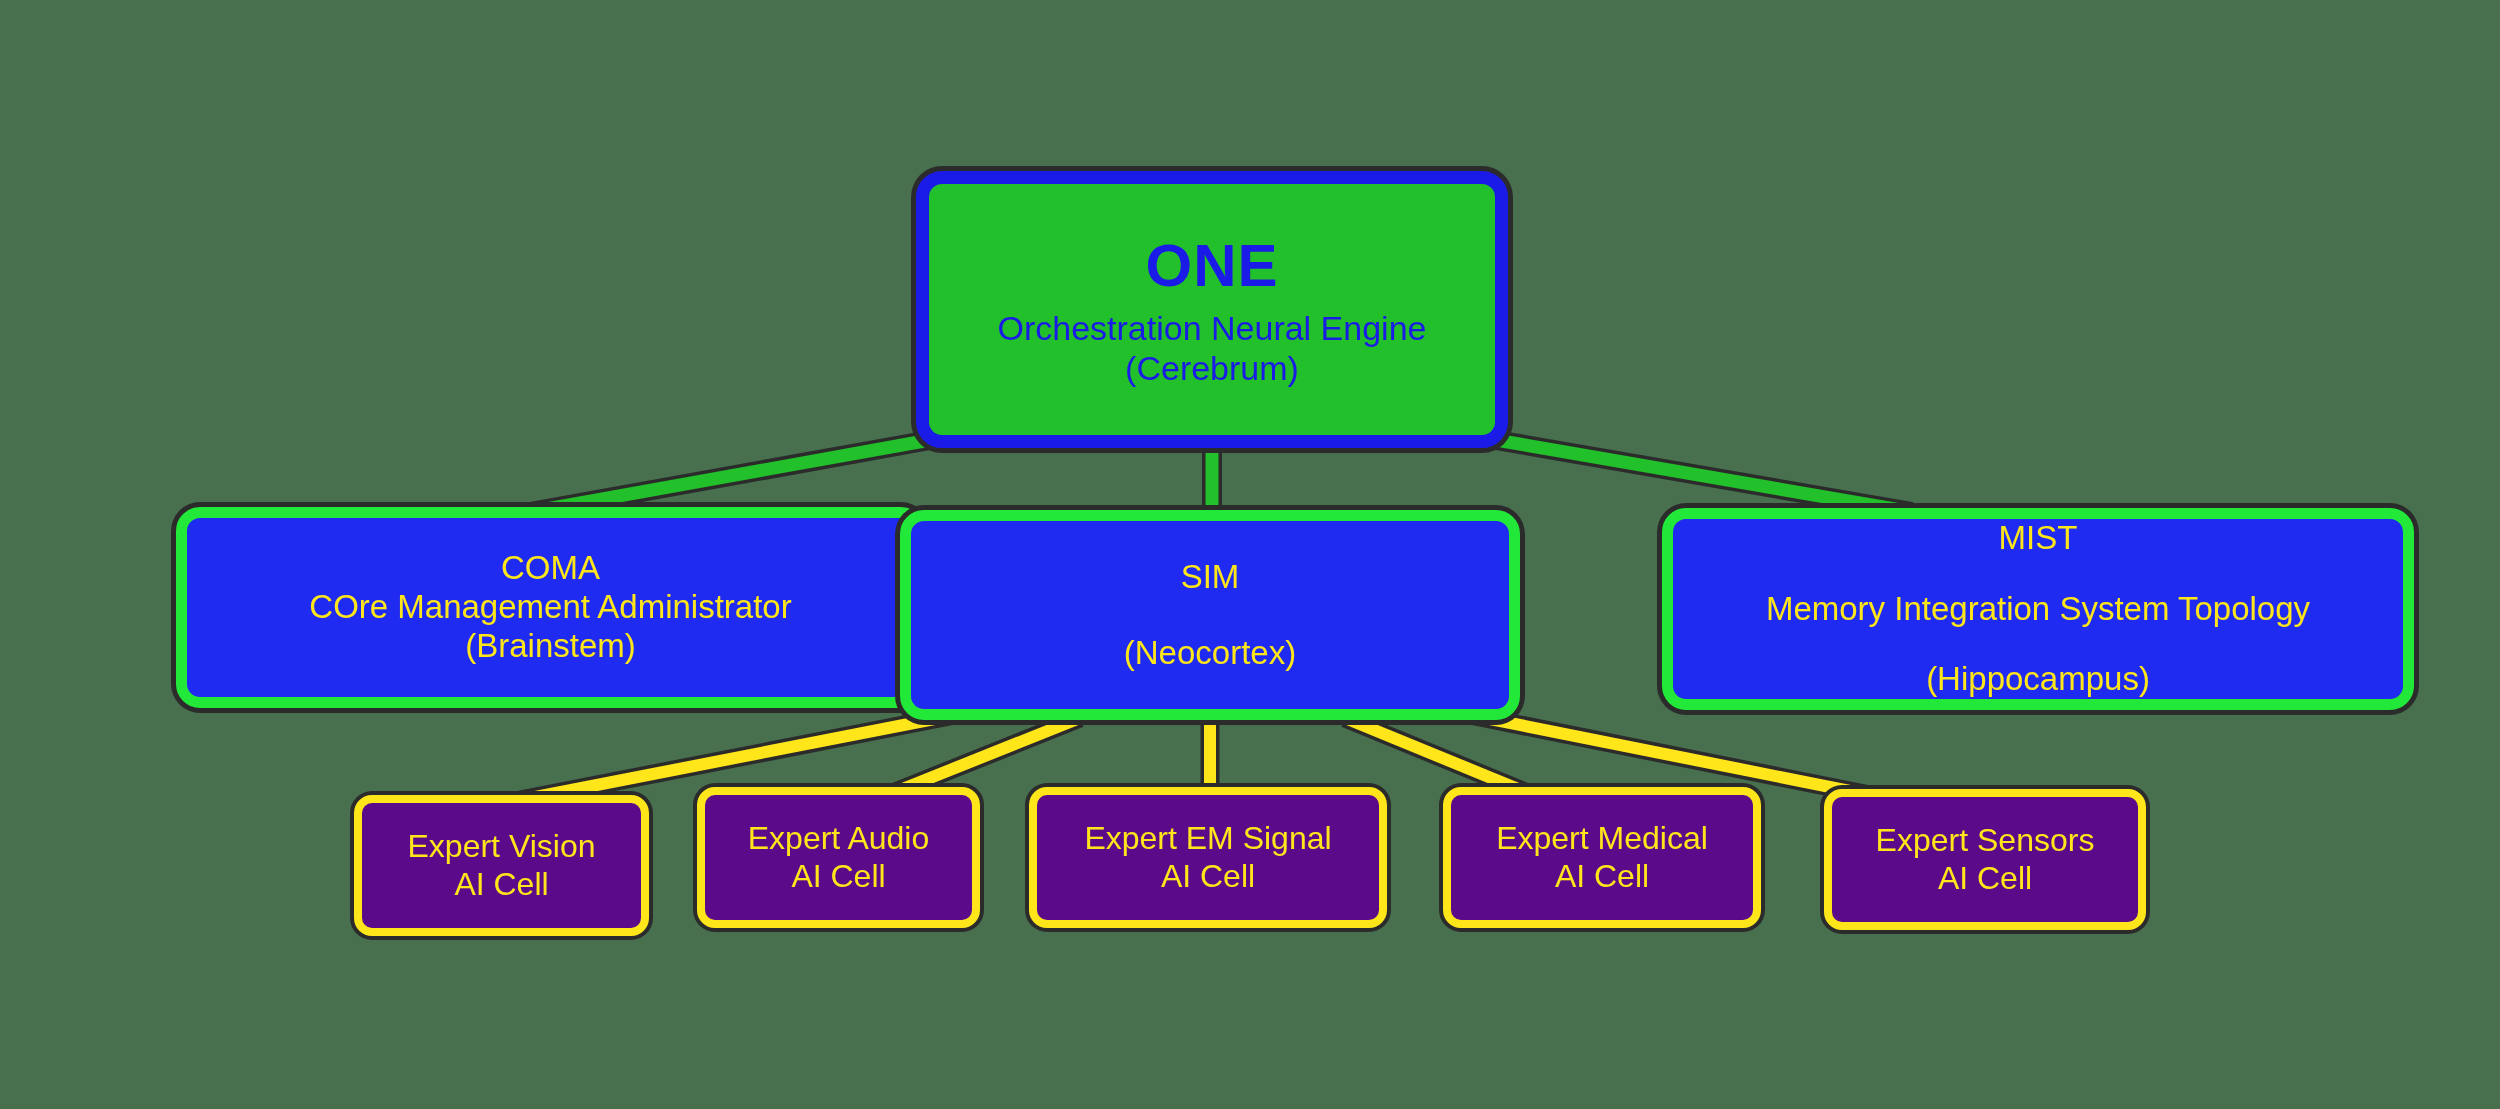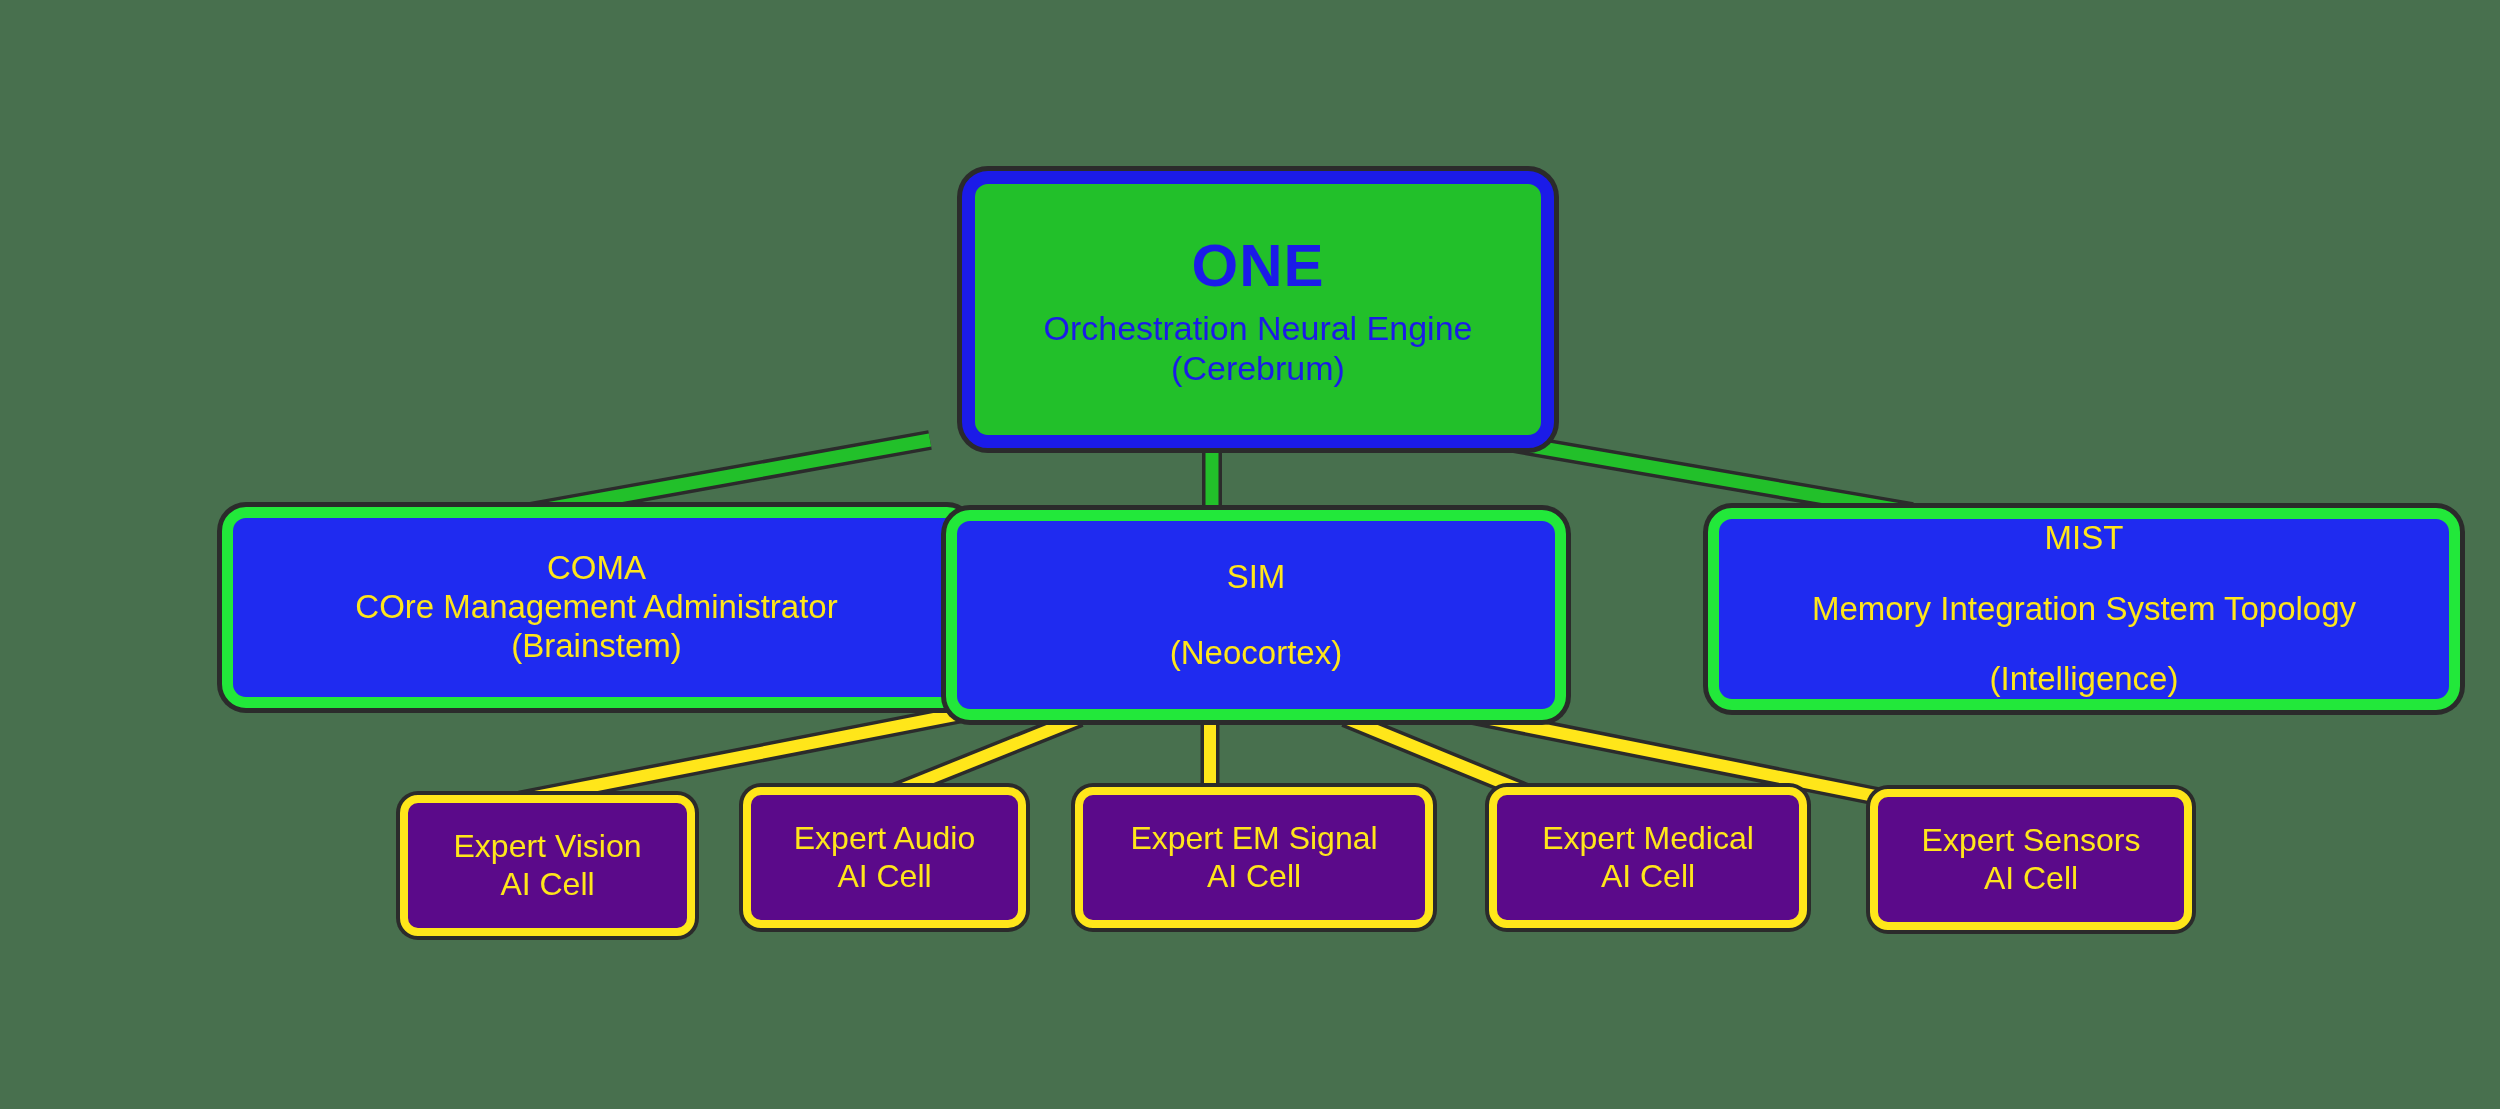--- a/index.html
+++ b/index.html
@@ -24,21 +24,20 @@
     position:absolute;
     box-sizing:border-box;
     display:flex;
     flex-direction:column;
     align-items:center;
     justify-content:center;
     text-align:center;
     border-style:solid;
     line-height:1.18;
     overflow:hidden;
-    margin-left:46px;
   }
   
   .node--root{
     background:#22c02a;
     border-color:#1b1be8;
     border-width:13px;
     border-radius:26px;
     color:#1b1be8;
     box-shadow:0 0 0 5px #2b2b2b;
   }
@@ -129,21 +128,21 @@
   </div>
 
   <div class="node node--mid" style="left:900px;top:510px;width:620px;height:210px;gap:37px;">
     <span class="node-line node-title">SIM</span>
     <span class="node-line node-paren">(Neocortex)</span>
   </div>
 
   <div class="node node--mid" style="left:1662px;top:508px;width:752px;height:202px;justify-content:space-between;">
     <span class="node-line node-title">MIST</span>
     <span class="node-line node-sub">Memory Integration System Topology</span>
-    <span class="node-line node-paren">(Intelligence)</span>
+    <span class="node-line node-paren">(Hippocampus)</span>
   </div>
 
   <div class="node node--leaf" style="left:354px;top:795px;width:295px;height:141px;">
     <span class="node-line node-title">Expert Vision</span>
     <span class="node-line node-sub">AI Cell</span>
   </div>
 
   <div class="node node--leaf" style="left:697px;top:787px;width:283px;height:141px;">
     <span class="node-line node-title">Expert Audio</span>
     <span class="node-line node-sub">AI Cell</span>

